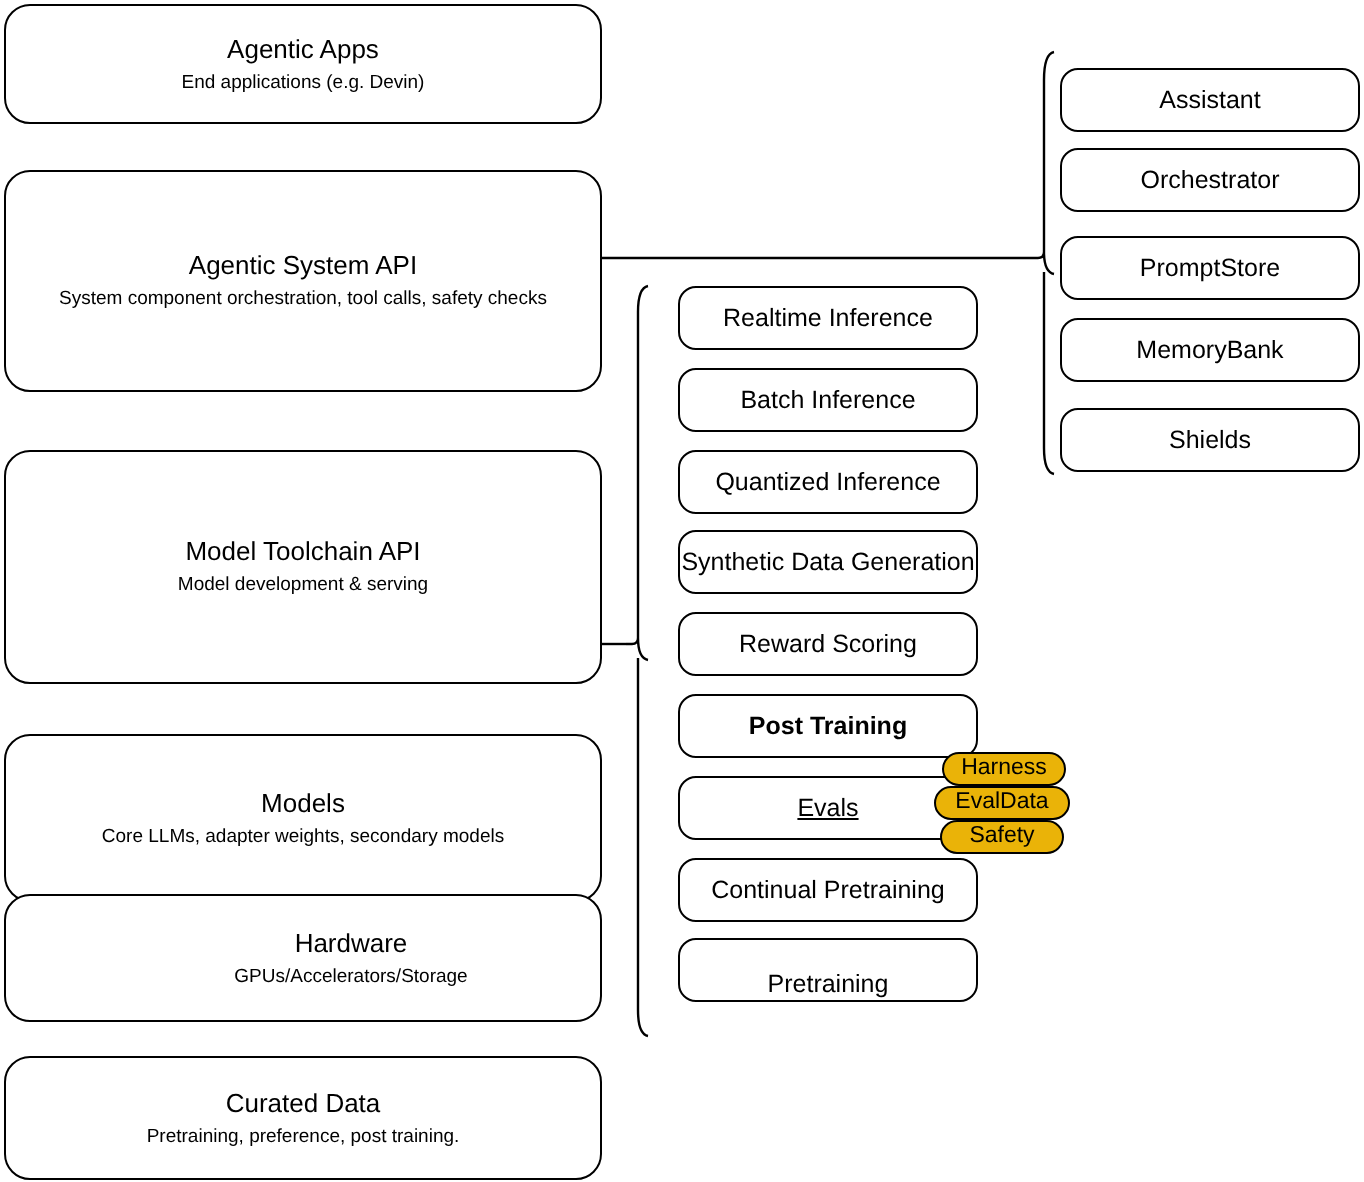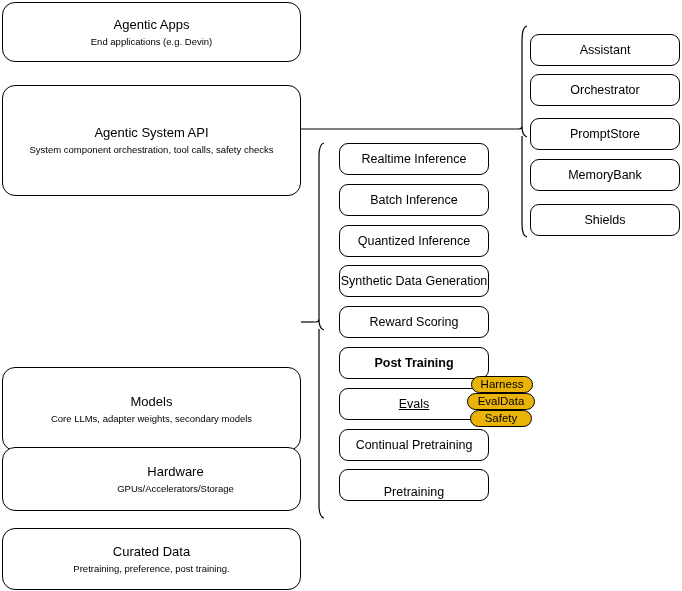--- a/index.html
+++ b/index.html
@@ -110,20 +110,24 @@
   <div class="node layer" style="top:2px; height:60px;align-items:center;">
     <div class="title">Agentic Apps</div>
     <div class="subtitle">End applications (e.g. Devin)</div>
   </div>
 
   <div class="node layer" style="top:85px; height:111px;">
     <div class="title">Agentic System API</div>
     <div class="subtitle">System component orchestration, tool calls, safety checks</div>
   </div>
 
+  <div class="node layer" style="top:225px; height:117px;">
+    <div class="title">Model Toolchain API</div>
+    <div class="subtitle">Model development &amp; serving</div>
+  </div>
 
   <div class="node layer" style="top:367px; height:84px;">
     <div class="title">Models</div>
     <div class="subtitle">Core LLMs, adapter weights, secondary models</div>
   </div>
 
   <div class="node layer" style="top:447px; height:64px;padding-left:48px;">
     <div class="title">Hardware</div>
     <div class="subtitle">GPUs/Accelerators/Storage</div>
   </div>

